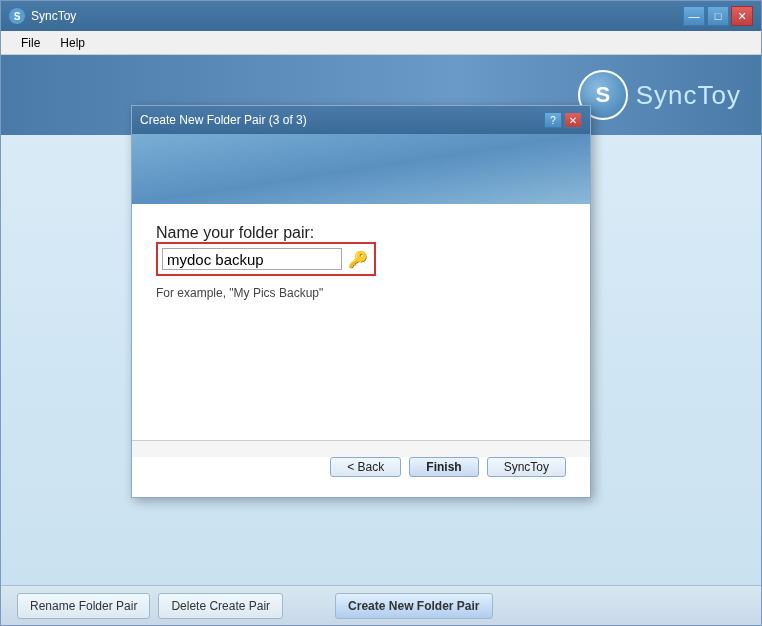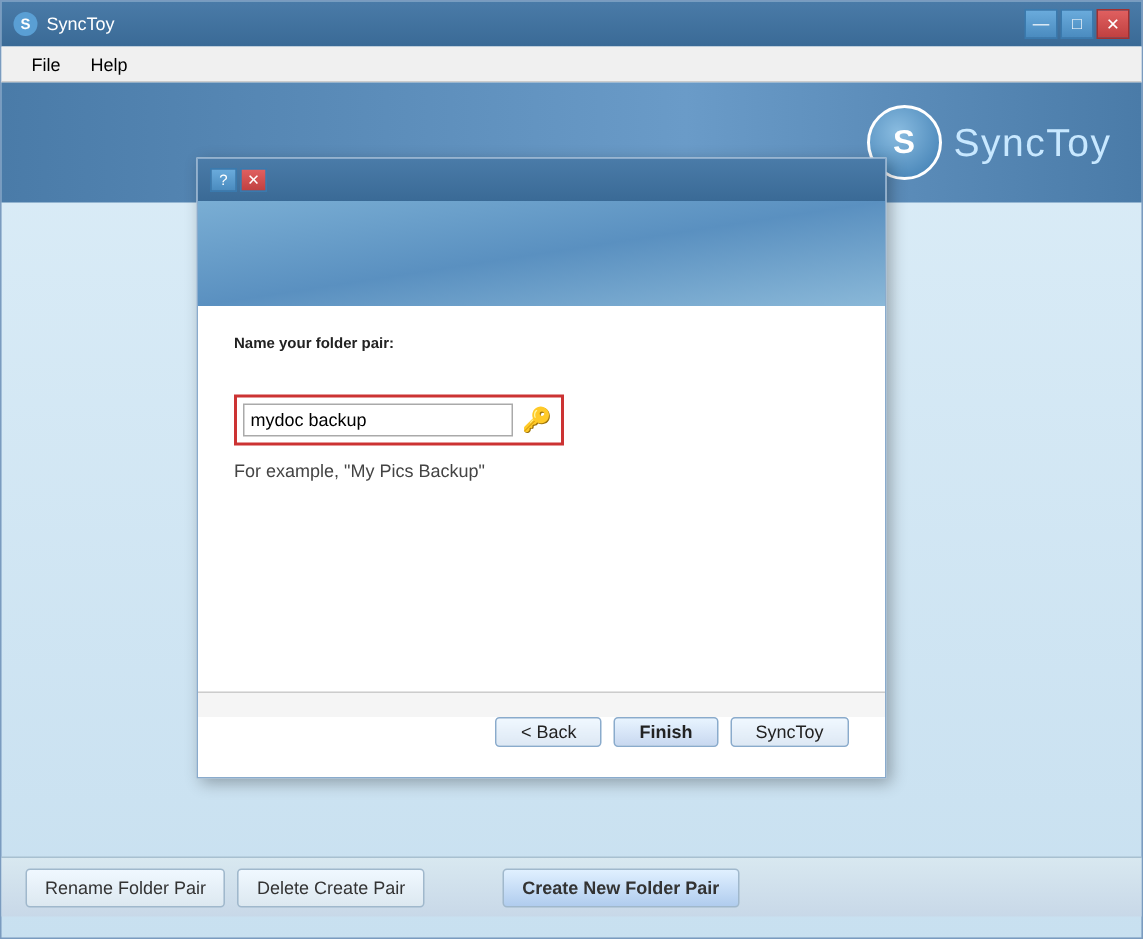--- a/index.html
+++ b/index.html
@@ -95,21 +95,21 @@
       color: white;
       font-size: 26px;
       font-weight: 300;
       letter-spacing: 1px;
     }
     .logo-text span { color: #c8e8ff; }
 
     
     .bottom-toolbar {
       position: absolute;
-      bottom: 14px; left: 0; right: 0;
+      bottom: 0; left: 0; right: 0;
       height: 40px;
       background: linear-gradient(to bottom, #d8e8f0, #c8d8e8);
       border-top: 1px solid #a8c0d0;
       display: flex;
       align-items: center;
       padding: 0 16px;
       gap: 8px;
     }
     .toolbar-btn {
       height: 26px;
@@ -164,40 +164,40 @@
       background: linear-gradient(to bottom right, #7aaed4, #5a90c0, #8ab8d8);
       position: relative;
     }
 
     
     .dialog-content {
       padding: 20px 24px;
       background: white;
     }
     .folder-pair-label {
-      font-size: 10px;
-      font-weight: bold;
+      font-size: 16px;
+      font-weight: normal;
       color: #222;
-      margin-bottom: 28px;
+      margin-bottom: 0;
     }
     .input-row {
       display: flex;
       align-items: center;
       gap: 6px;
       border: 2px solid #cc3333;
       padding: 4px;
       width: 220px;
       margin-bottom: 10px;
       background: white;
     }
     .folder-name-input {
       border: 1px solid #aaa;
       height: 22px;
       padding: 0 4px;
-      font-size: 12px;
+      font-size: 15px;
       width: 180px;
       outline: none;
     }
     .key-icon {
       color: #6a8a20;
       font-size: 16px;
       cursor: pointer;
     }
     .example-text {
       font-size: 12px;
@@ -269,20 +269,21 @@
       </div>
       <div class="logo-text">
         <span>Sync</span><span style="color:#c8e8ff;margin-top:24px;">Toy</span>
       </div>
     </div>
   </div>
 
   <div class="dialog-overlay">
 
     <div class="dialog-title-bar">
+      <span>Create New Folder Pair (3 of 3)</span>
       <div class="dialog-title-controls">
         <div class="dialog-title-btn help">?</div>
         <div class="dialog-title-btn close">✕</div>
       </div>
     </div>
 
     <div class="dialog-banner"></div>
 
     <div class="dialog-content">
       <div class="folder-pair-label">Name your folder pair:</div>

